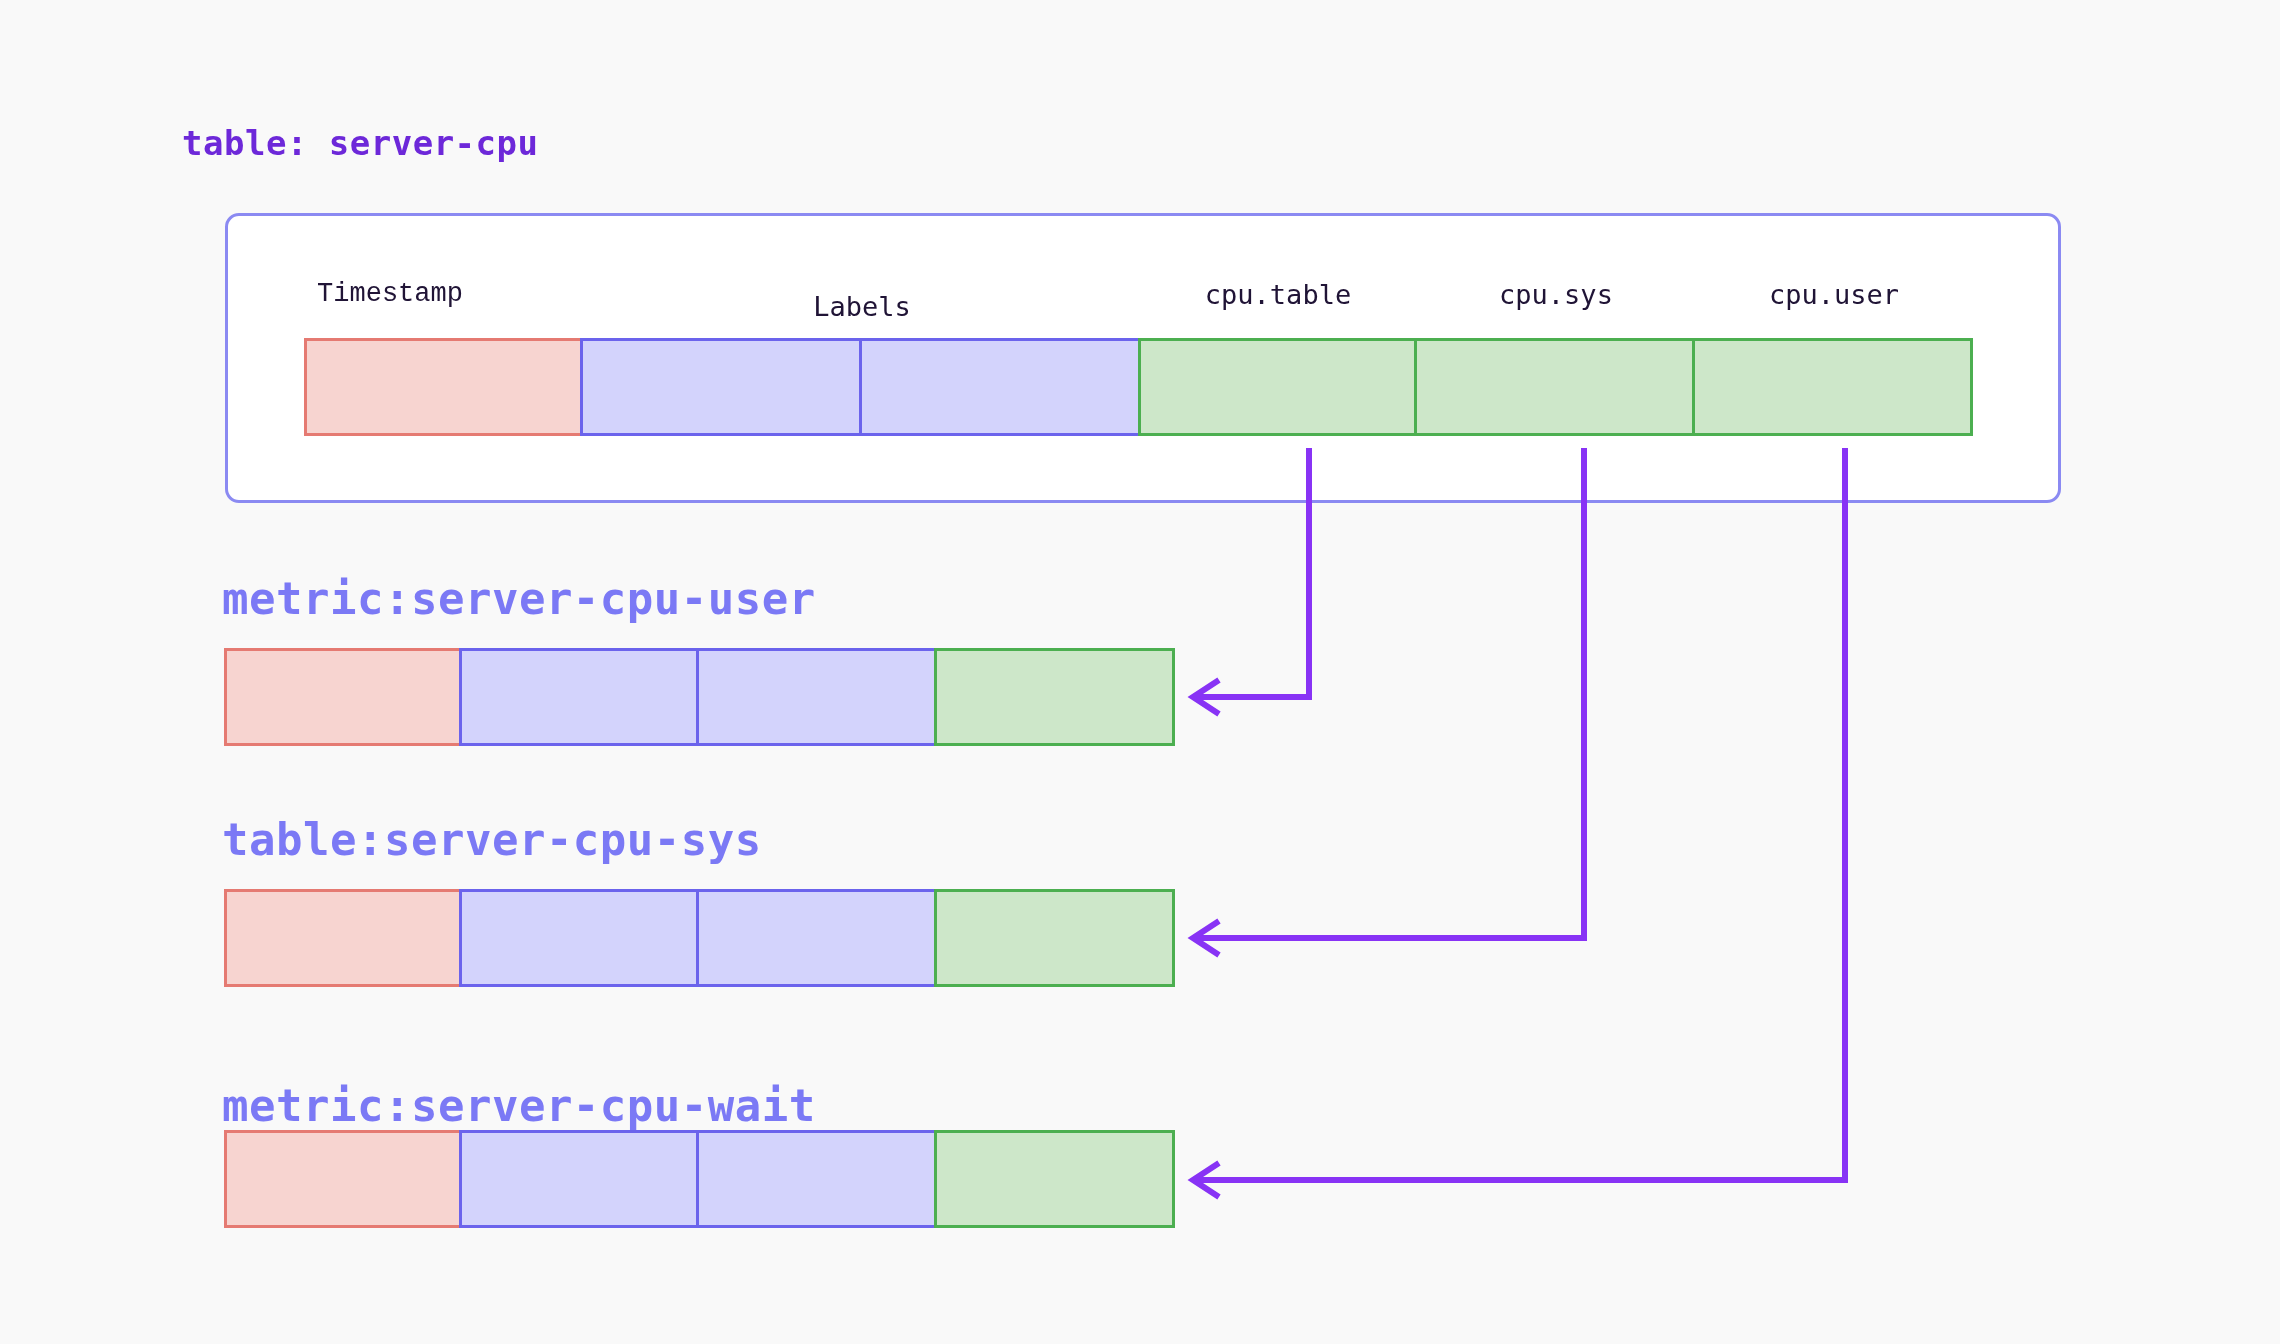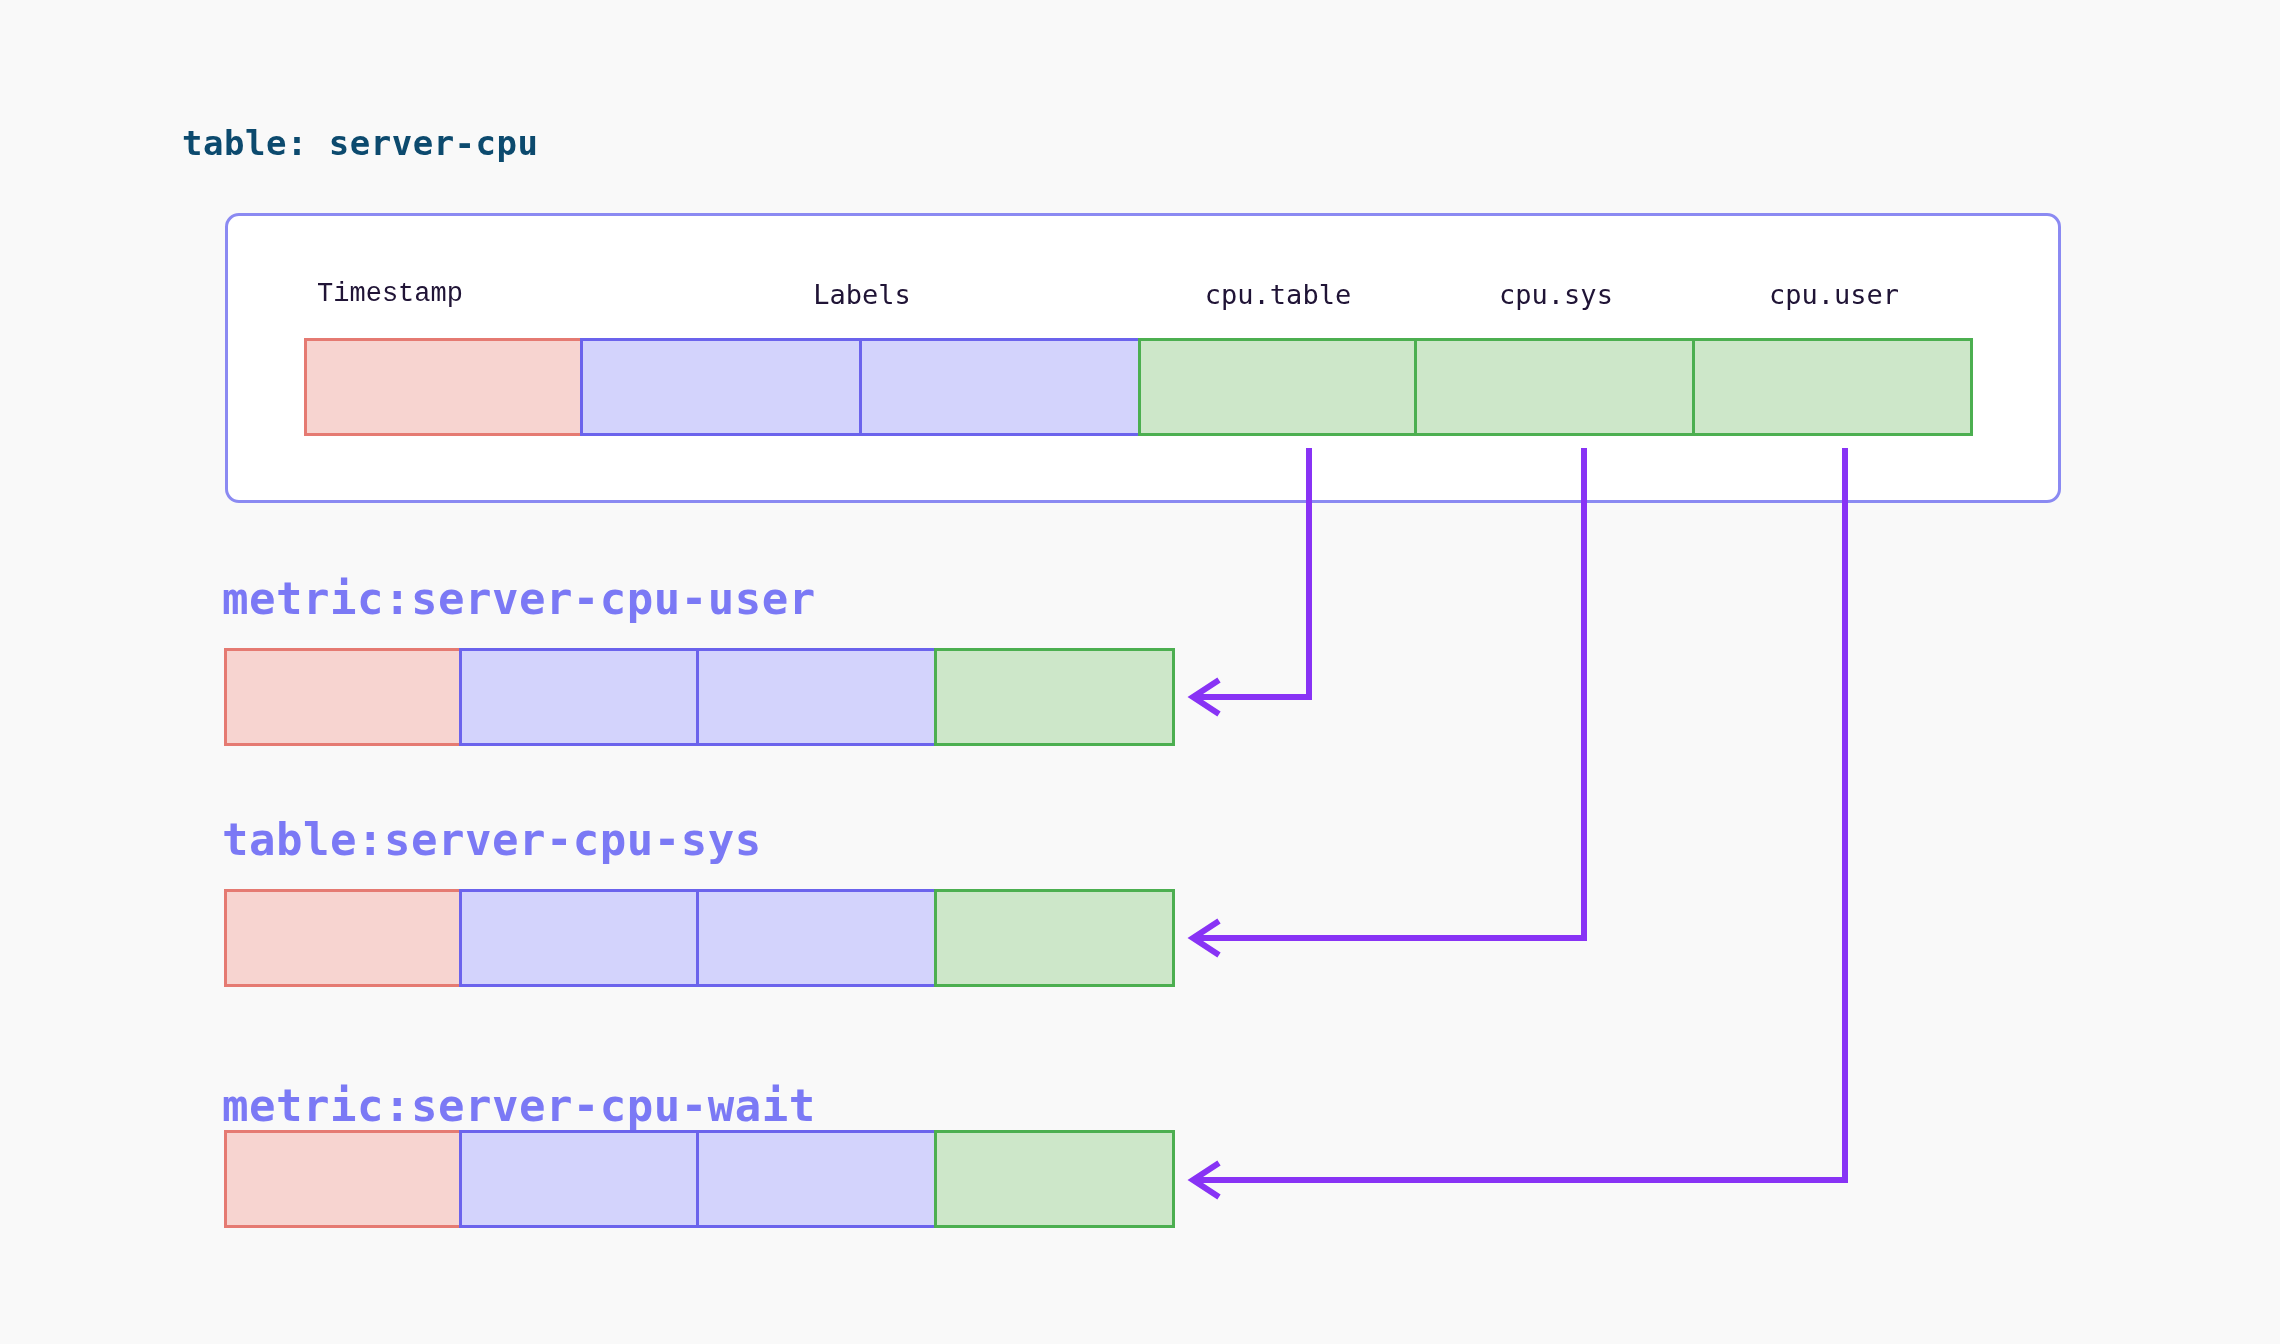--- a/index.html
+++ b/index.html
@@ -23,21 +23,21 @@
     height: 1344px;
   }
 
   
   .table-title {
     position: absolute;
     left: 182px;
     top: 123px;
     font-size: 34px;
     font-weight: bold;
-    color: #0c4a6e;
+    color: #6d28d9;
     letter-spacing: 0.5px;
     white-space: pre;
   }
 
   .table-card {
     position: absolute;
     left: 225px;
     top: 213px;
     width: 1836px;
     height: 290px;
@@ -127,21 +127,21 @@
 <body>
 
 <div id="canvas">
 
   <div class="table-title">table: server-cpu</div>
 
   <div class="table-card"></div>
 
   <div id="col-headers">
       <div class="col-header" style="left: 240px; width: 300px; font-family: Liberation Mono, monospace;">Timestamp</div>
-      <div class="col-header" style="left: 712px; width: 300px;">Labels</div>
+      <div class="col-header" style="left: 712px; width: 300px; margin-top: 12px;">Labels</div>
       <div class="col-header" style="left: 1128px; width: 300px;">cpu.table</div>
       <div class="col-header" style="left: 1406px; width: 300px;">cpu.sys</div>
       <div class="col-header" style="left: 1684px; width: 300px;">cpu.user</div>
     </div>
 
   <div id="table-row" class="cellrow">
       <div class="cell ts first" style="width: 279px;"></div>
       <div class="cell lb first" style="width: 282px;"></div>
       <div class="cell lb" style="width: 279px;"></div>
       <div class="cell gr first" style="width: 279px;"></div>

